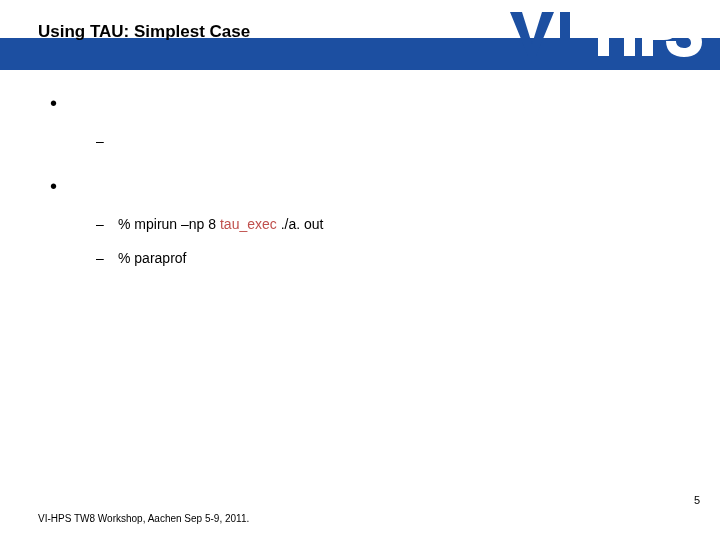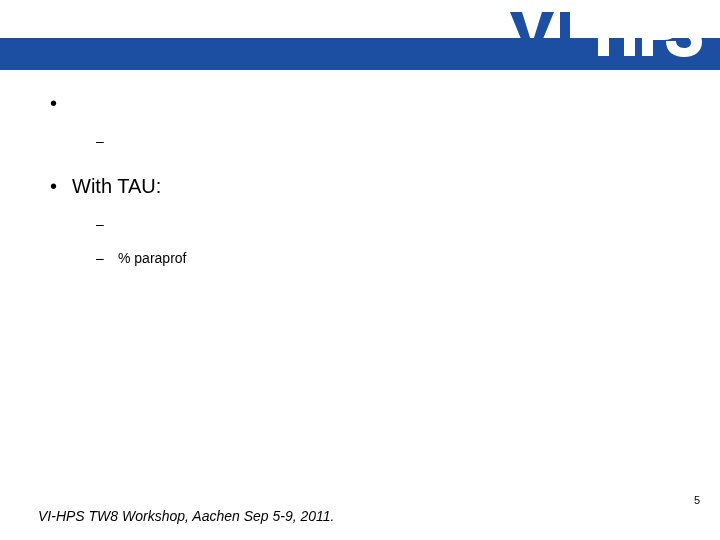--- a/index.html
+++ b/index.html
@@ -49,38 +49,38 @@
     margin-left: 46px;
     margin-bottom: 18px;
   }
   .bullet-l2 .dash { width: 22px; flex: none; }
   .gap { height: 8px; }
   .hl { color: #c0504d; }
   .footer {
     position: absolute;
     left: 38px;
     bottom: 16px;
-    font-size: 14px;
+    font-size: 10px;
     color: #000;
-    font-style: italic;
   }
   .pagenum {
     position: absolute;
     right: 20px;
     bottom: 34px;
     font-size: 11px;
     color: #000;
   }
 </style>
 </head>
 <body>
 
 <div class="slide">
 
   <div class="header">
+    <div class="title">Using TAU: Simplest Case</div>
     <div class="logo">
       <svg width="200" height="56" viewBox="0 0 200 56">
         <g fill="#1c4fa1">
           <path d="M4 6 L16 6 L26 38 L36 6 L48 6 L30 50 L22 50 Z"></path>
           <rect x="54" y="6" width="10" height="44"></rect>
         </g>
         <rect x="70" y="22" width="16" height="10" fill="#ffffff"></rect>
         <g fill="#ffffff">
           <path d="M92 6 L103 6 L103 22 L118 22 L118 6 L129 6 L129 50 L118 50 L118 32 L103 32 L103 50 L92 50 Z"></path>
           <path d="M136 6 L158 6 C168 6 172 12 172 20 C172 28 168 34 158 34 L147 34 L147 50 L136 50 Z M147 15 L147 25 L156 25 C160 25 162 23 162 20 C162 17 160 15 156 15 Z"></path>
@@ -97,25 +97,27 @@
     </div>
 
     <div class="bullet-l2">
       <span class="dash">–</span>
     </div>
 
     <div class="gap"></div>
 
     <div class="bullet-l1">
       <span class="dot">•</span>
-      <span>With TAU:</span>
     </div>
 
     <div class="bullet-l2">
       <span class="dash">–</span>
+      <span>
+        <span>% mpirun –np 8 </span><span class="hl">tau_exec</span><span>  ./a. out</span>
+      </span>
     </div>
 
     <div class="bullet-l2">
       <span class="dash">–</span>
       <span>% paraprof</span>
     </div>
 
   </div>
 
   <div class="footer">VI-HPS TW8 Workshop, Aachen Sep 5-9, 2011.</div>

